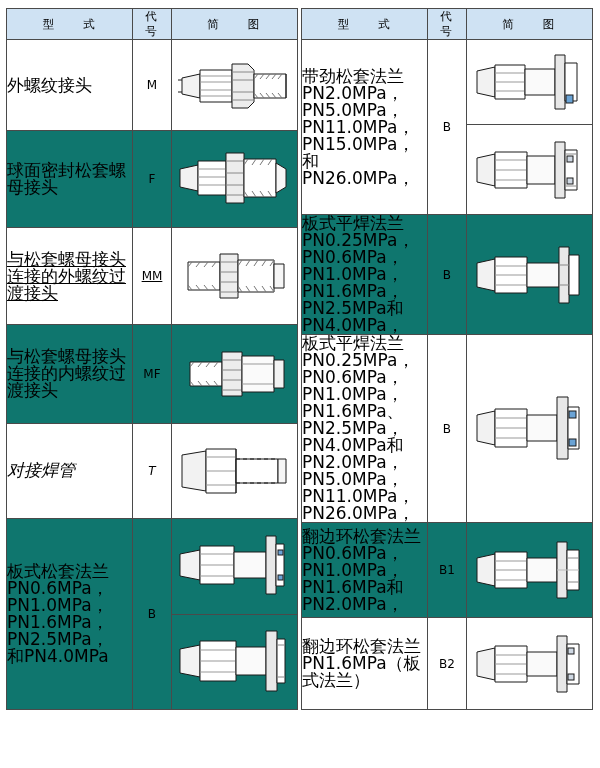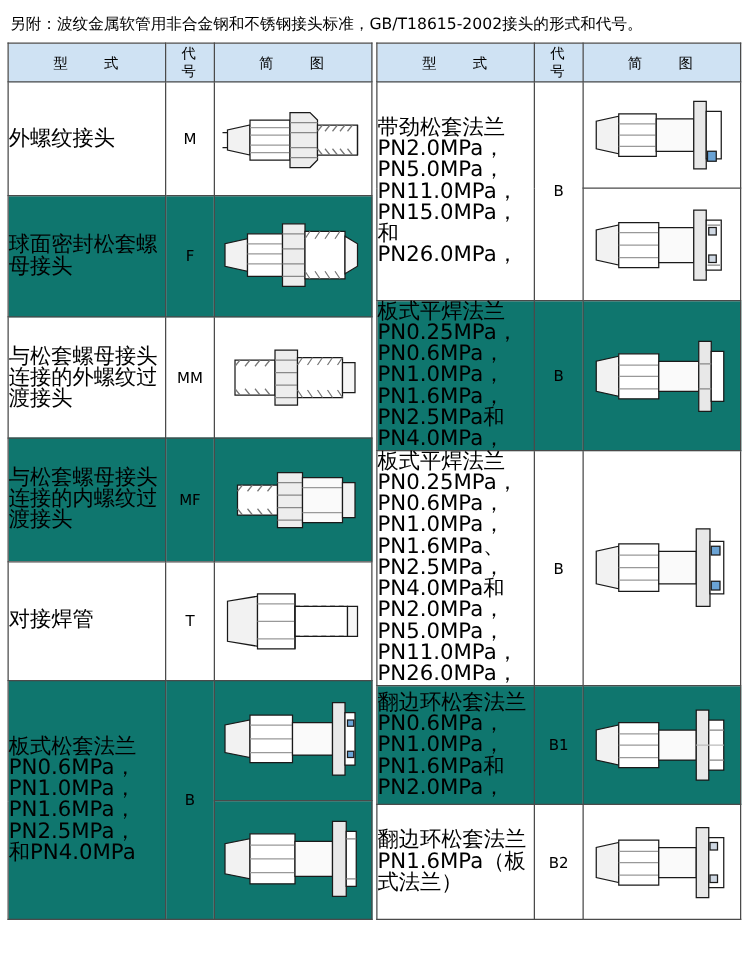--- a/index.html
+++ b/index.html
@@ -79,21 +79,20 @@
     display: block;
     margin: 0 auto;
   }
   svg { display: block; margin: 0 auto; }
 </style>
 </head>
 <body>
 
 <div class="page">
 
-  <div class="doc-title">另附：波纹金属软管用非合金钢和不锈钢接头标准，GB/T18615-2002接头的形式和代号。</div>
 
   <div class="tables">
 
     <table class="spec">
       <colgroup>
         <col class="col-type">
           <col class="col-code">
           <col class="col-fig">
       </colgroup>
       <thead>
@@ -143,21 +142,21 @@
                   <path d="M70 20 L102 20 L102 58 L70 58 Z" fill="#ffffff"></path>
                   <path d="M74 20 L70 26 M82 20 L78 26 M90 20 L86 26 M98 20 L94 26" stroke="#777"></path>
                   <path d="M74 58 L70 52 M82 58 L78 52 M90 58 L86 52 M98 58 L94 52" stroke="#777"></path>
                   <path d="M102 24 L112 30 L112 48 L102 54 Z" fill="#f6f6f6"></path>
                 </g>
               </svg>
             </span>
           </td>
         </tr>
 
-        <tr style="height:90px;">
+        <tr style="height:90px;text-decoration:underline;">
           <td class="type plain center-v">与松套螺母接头连接的外螺纹过渡接头</td>
           <td class="code plain">MM</td>
           <td class="fig plain">
             <span class="fig-wrap">
               <svg width="120" height="80" viewBox="0 0 120 80">
                 <g stroke="#1a1a1a" fill="none" stroke-width="1">
                   <path d="M14 26 L46 26 L46 54 L14 54 Z" fill="#ffffff"></path>
                   <path d="M18 26 L14 31 M26 26 L22 31 M34 26 L30 31 M42 26 L38 31" stroke="#777"></path>
                   <path d="M18 54 L14 49 M26 54 L22 49 M34 54 L30 49 M42 54 L38 49" stroke="#777"></path>
                   <path d="M46 18 L64 18 L64 62 L46 62 Z" fill="#ededed"></path>
@@ -186,21 +185,21 @@
                   <path d="M48 26 L68 26 M48 36 L68 36 M48 46 L68 46 M48 56 L68 56" stroke="#888"></path>
                   <path d="M68 22 L100 22 L100 58 L68 58 Z" fill="#fafafa"></path>
                   <path d="M68 30 L100 30 M68 50 L100 50" stroke="#999"></path>
                   <path d="M100 26 L110 26 L110 54 L100 54 Z" fill="#f2f2f2"></path>
                 </g>
               </svg>
             </span>
           </td>
         </tr>
 
-        <tr style="height:88px;">
+        <tr style="height:88px;font-style:italic;">
           <td class="type plain center-v">对接焊管</td>
           <td class="code plain">T</td>
           <td class="fig plain">
             <span class="fig-wrap">
               <svg width="120" height="76" viewBox="0 0 120 76">
                 <g stroke="#1a1a1a" fill="none" stroke-width="1">
                   <path d="M8 22 L8 54 L32 58 L32 18 Z" fill="#f2f2f2"></path>
                   <path d="M32 16 L62 16 L62 60 L32 60 Z" fill="#ffffff"></path>
                   <path d="M32 24 L62 24 M32 38 L62 38 M32 52 L62 52" stroke="#999"></path>
                   <path d="M62 26 L104 26 L104 50 L62 50 Z" fill="#ffffff"></path>

